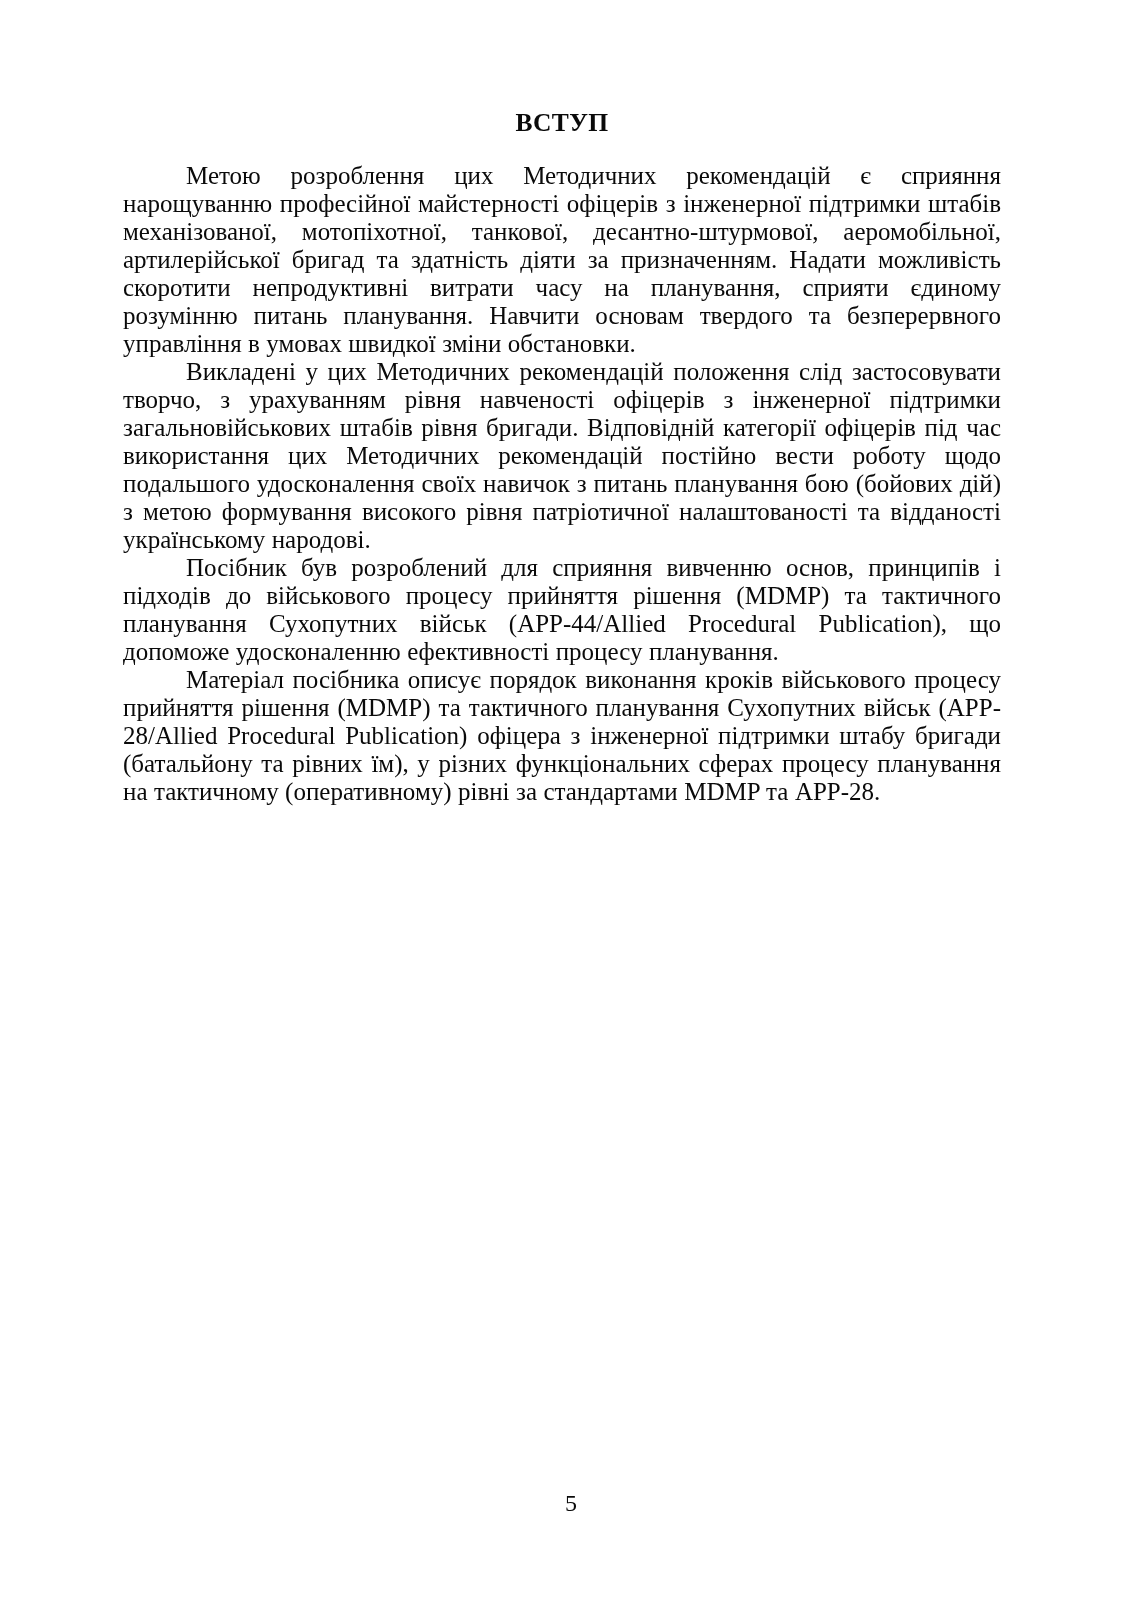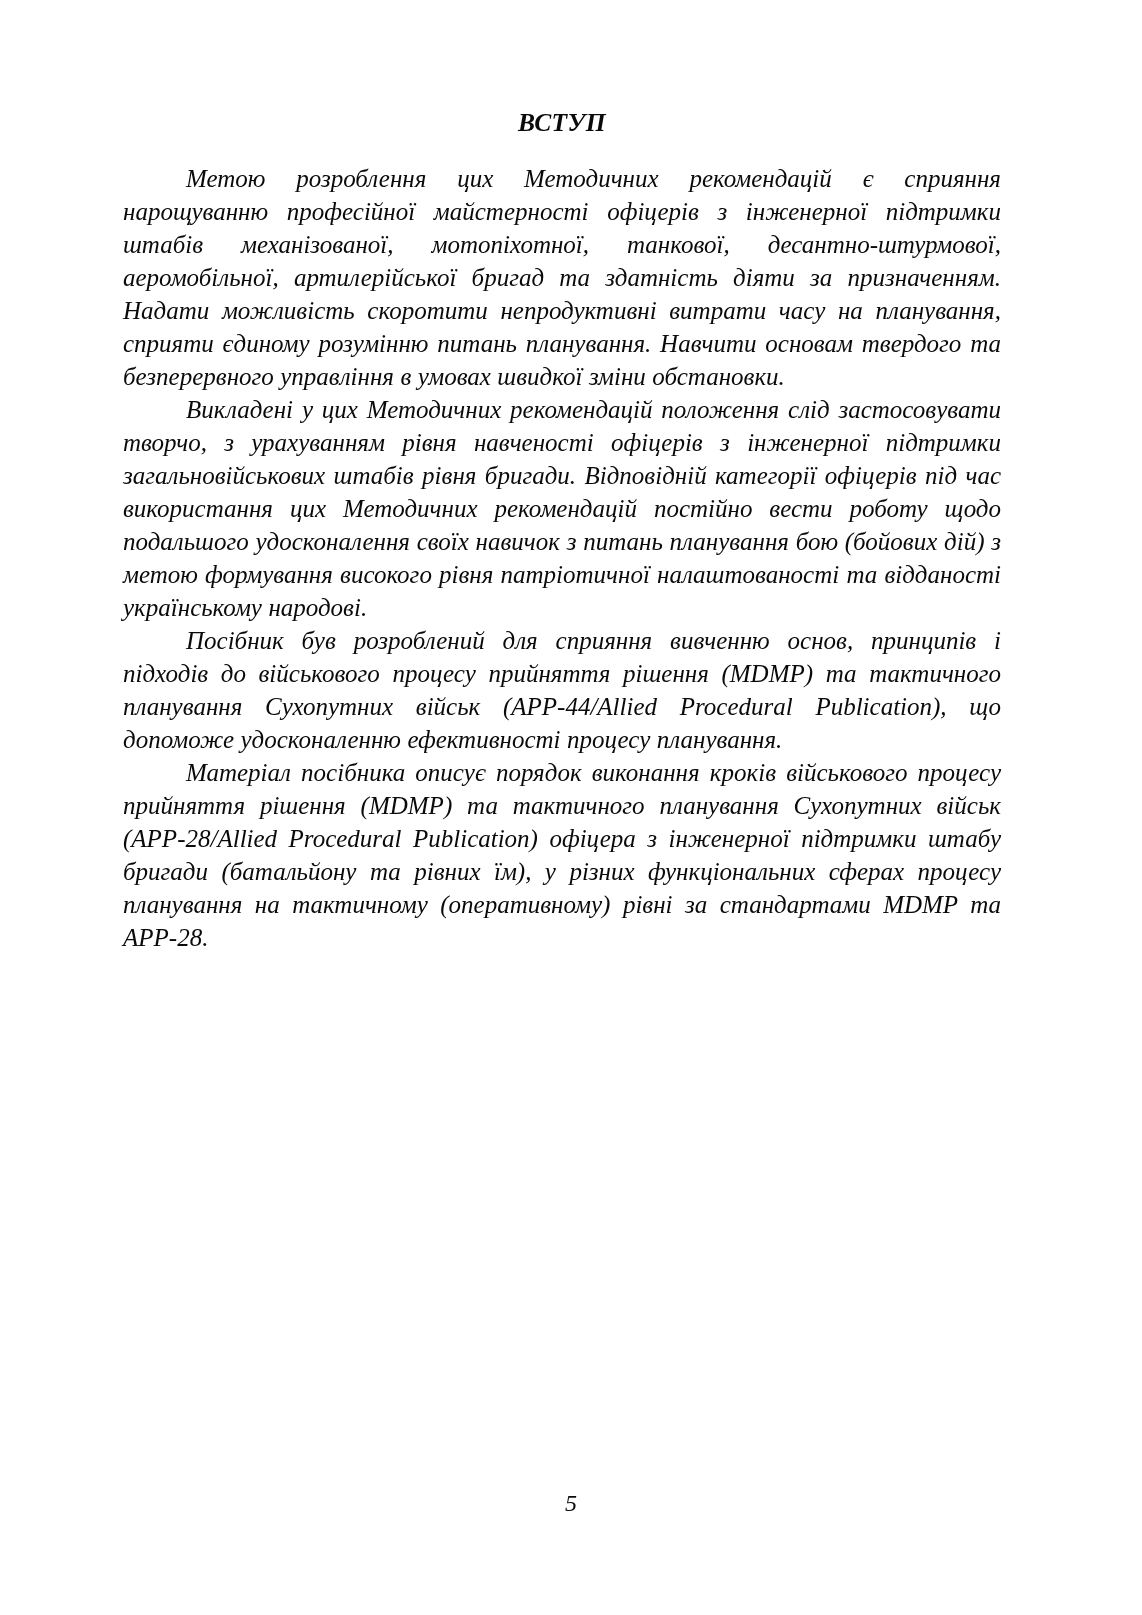--- a/index.html
+++ b/index.html
@@ -10,39 +10,38 @@
   }
   .page {
     position: relative;
     width: 1142px;
     height: 1615px;
     background: #ffffff;
     margin: 0 auto;
     overflow: hidden;
     font-family: "Liberation Serif", "DejaVu Serif", serif;
     color: #0a0a0a;
-    font-style: italic;
   }
   .content {
     position: absolute;
     left: 123px;
     top: 108px;
     width: 878px;
   }
   .doc-title {
     font-size: 25.5px;
     font-weight: bold;
     text-align: center;
     letter-spacing: 0.4px;
     line-height: 30px;
     margin: 0 0 24px 0;
   }
   .para {
     font-size: 25px;
-    line-height: 33px;
+    line-height: 28px;
     text-align: justify;
     text-justify: inter-word;
     text-indent: 63px;
     margin: 0;
     hyphens: none;
     word-spacing: 0.2px;
   }
   .para.last-ragged {
     text-align: justify;
   }

